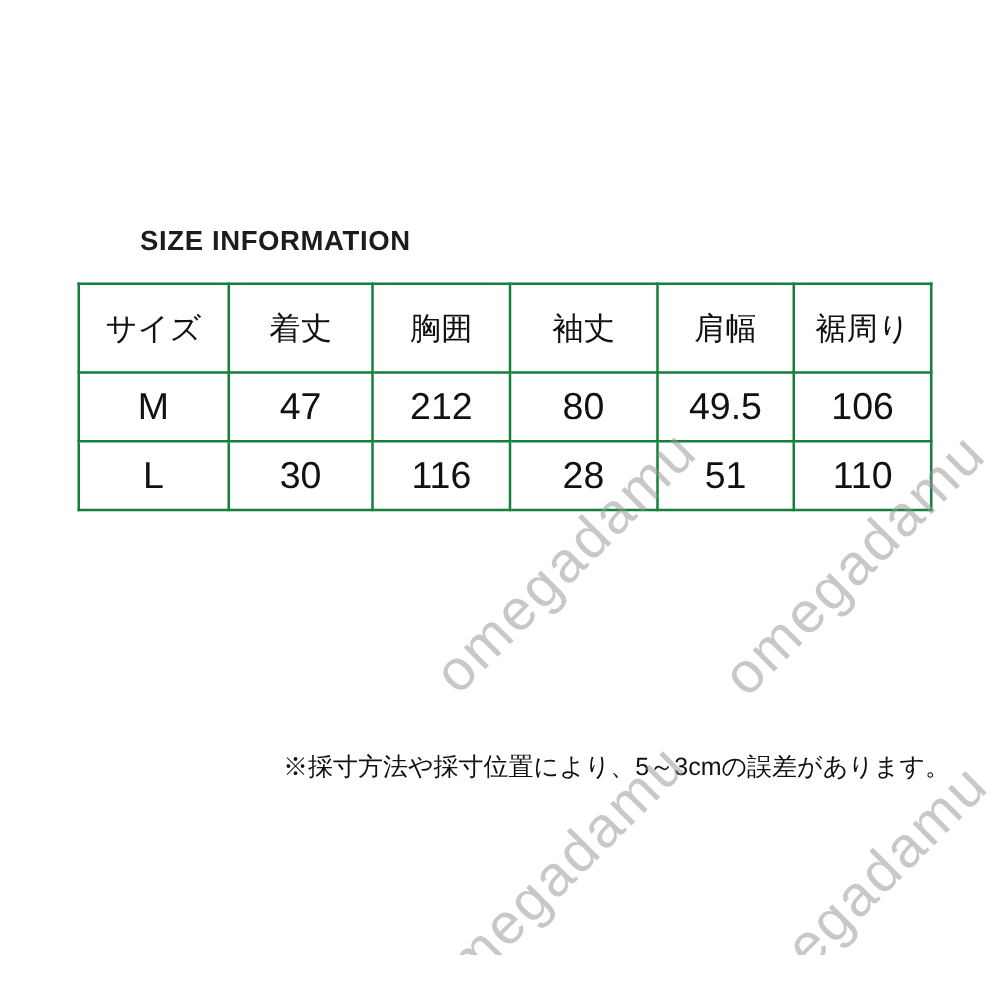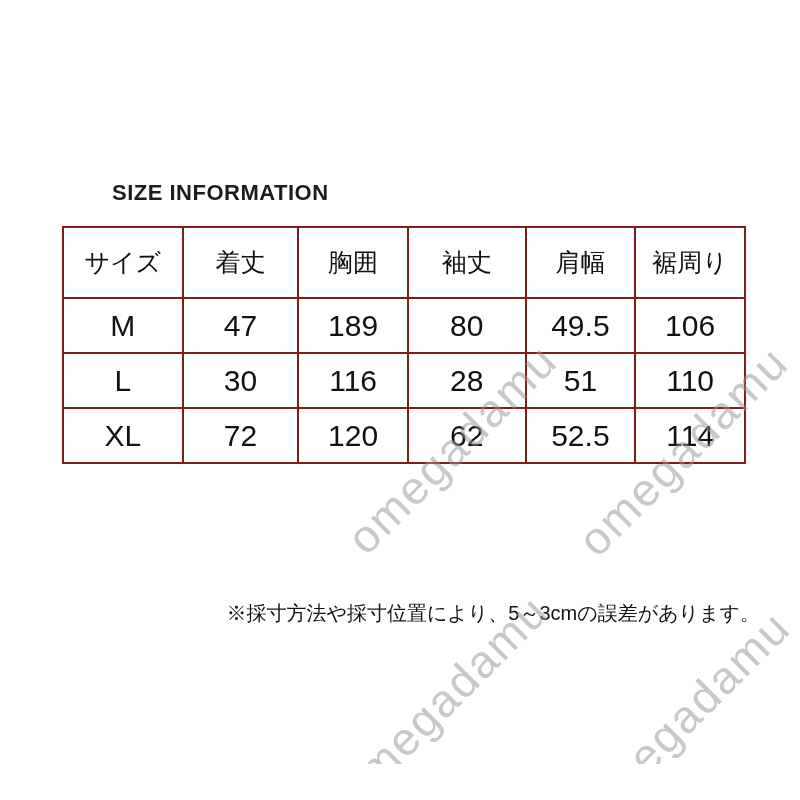--- a/index.html
+++ b/index.html
@@ -28,21 +28,21 @@
   table.size-table {
     position: absolute;
     left: 62px;
     top: 226px;
     width: 684px;
     border-collapse: collapse;
     table-layout: fixed;
     background: #ffffff;
   }
   table.size-table td, table.size-table th {
-    border: 2px solid #7f1d1d;
+    border: 2px solid #15803d;
     text-align: center;
     vertical-align: middle;
     color: #111111;
     padding: 0;
     font-weight: 400;
   }
   table.size-table th {
     height: 69px;
     font-size: 25px;
   }
@@ -92,40 +92,32 @@
         <th>胸囲</th>
         <th>袖丈</th>
         <th>肩幅</th>
         <th>裾周り</th>
       </tr>
     </thead>
     <tbody>
       <tr>
         <td>M</td>
         <td>47</td>
-        <td>189</td>
+        <td>212</td>
         <td>80</td>
         <td>49.5</td>
         <td>106</td>
       </tr>
       <tr>
         <td>L</td>
         <td>30</td>
         <td>116</td>
         <td>28</td>
         <td>51</td>
         <td>110</td>
-      </tr>
-      <tr>
-        <td>XL</td>
-        <td>72</td>
-        <td>120</td>
-        <td>62</td>
-        <td>52.5</td>
-        <td>114</td>
       </tr>
     </tbody>
   </table>
 
   <div class="note">※採寸方法や採寸位置により、5～3cmの誤差があります。</div>
 
   <div class="watermark" style="left:452px; top:449px;">omegadamu</div>
   <div class="watermark" style="left:683px; top:451px;">omegadamu</div>
   <div class="watermark" style="left:443px; top:700px;">omegadamu</div>
   <div class="watermark" style="left:685px; top:716px;">omegadamu</div>

